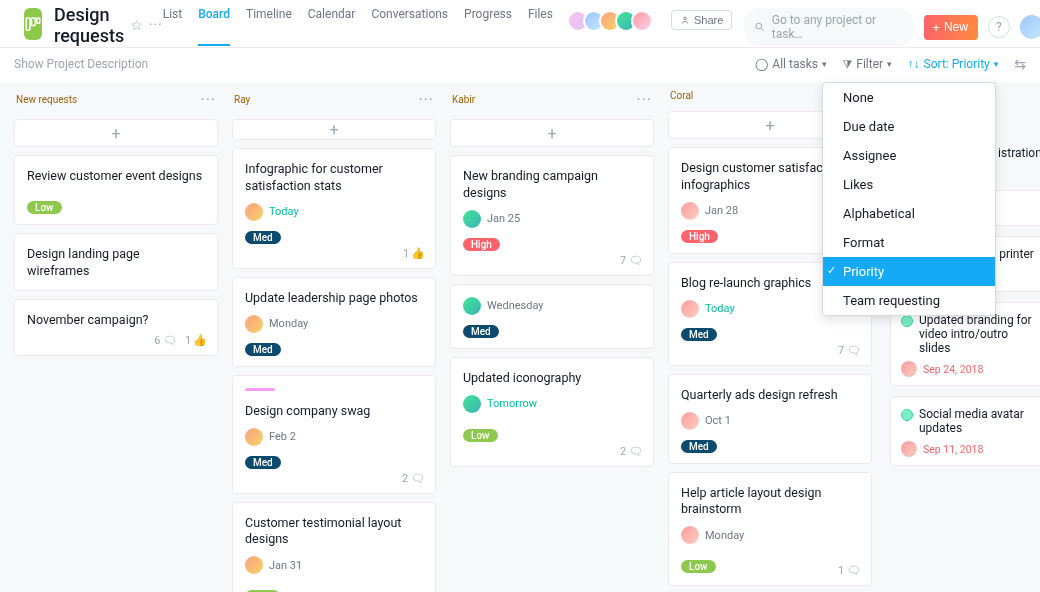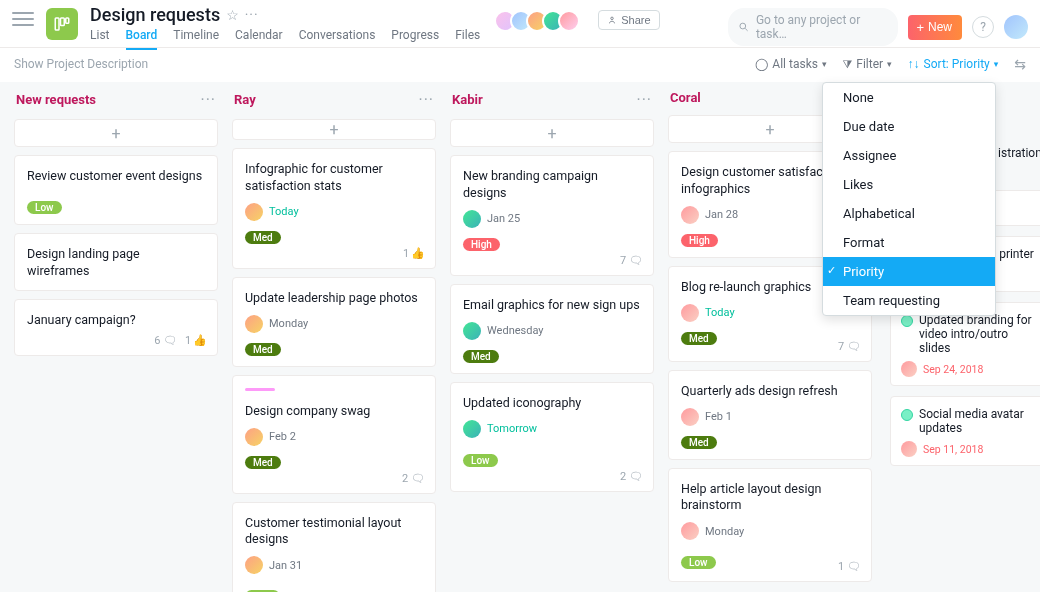--- a/index.html
+++ b/index.html
@@ -6,21 +6,21 @@
   html, body { width: 1040px; height: 592px; font-family: -apple-system, "Segoe UI", Roboto, Helvetica, Arial, sans-serif; background: #ffffff; color: #151b26; }
   body { position: relative; overflow: hidden; }
 
   
   .topbar { display: flex; align-items: flex-start; padding: 8px 12px 0 12px; gap: 12px; border-bottom: 1px solid #edeae9; height: 48px; }
   .menu-icon { width: 22px; height: 22px; display: flex; flex-direction: column; justify-content: center; gap: 4px; cursor: pointer; }
   .menu-icon span { display: block; height: 2px; background: #9ca6af; border-radius: 1px; }
   .project-icon { width: 32px; height: 32px; border-radius: 6px; background: #8dc94c; display: flex; align-items: center; justify-content: center; }
   .project-icon svg { width: 18px; height: 18px; }
 
-  .title-block { display: flex; flex-direction: column; margin-top: -4px; }
+  .title-block { display: flex; margin-top: -4px; }
   .title-row { display: flex; align-items: center; gap: 6px; }
   .project-title { font-size: 18px; font-weight: 500; color: #151b26; }
   .star-icon { color: #9ca6af; font-size: 14px; cursor: pointer; }
   .htdots { color: #9ca6af; font-size: 14px; letter-spacing: 1px; cursor: pointer; }
   .tabs { display: flex; gap: 16px; font-size: 12px; color: #6f7782; margin-top: 3px; }
   .tab { padding-bottom: 6px; border-bottom: 2px solid transparent; cursor: pointer; }
   .tab.active { color: #14aaf5; border-bottom-color: #14aaf5; font-weight: 500; }
 
   .avatars-row { display: flex; margin-left: 2px; margin-top: 2px; }
   .avatar { width: 22px; height: 22px; border-radius: 50%; border: 2px solid #fff; margin-left: -6px; background: linear-gradient(135deg,#fbc2eb,#a6c1ee); }
@@ -44,31 +44,31 @@
   .tool-right { margin-left: auto; display: flex; gap: 16px; align-items: center; }
   .tool-item { color: #6f7782; display:inline-flex; align-items:center; gap:4px; cursor:pointer;}
   .tool-item.sort { color: #14aaf5; }
   .caret { font-size: 9px; }
   .customize-icon { color: #9ca6af; font-size: 14px; cursor:pointer; }
 
   
   .board { display: flex; gap: 14px; padding: 0 14px; background: #f6f8f9; height: calc(100% - 48px - 34px); overflow: hidden; padding-top:6px;}
   .column { width: 204px; flex: 0 0 204px; display:flex; flex-direction:column; gap:8px; } 
   .col-head { display:flex; align-items:center; justify-content: space-between; padding: 2px 2px 2px 2px; }
-  .col-title { font-size: 13px; font-weight: 700; color: #be185d; }
+  .col-title { font-size: 10px; font-weight: 400; color: #a16207; }
   .col-dots { color: #9ca6af; cursor:pointer; letter-spacing:1px;}
   .add-card { background:#fff; border:1px solid #edeae9; border-radius:4px; height:28px; display:flex; align-items:center; justify-content:center; color:#9ca6af; font-size:16px; cursor:pointer;}
   .card { background:#fff; border:1px solid #edeae9; border-radius:4px; padding:12px 12px 10px 12px; display:flex; flex-direction:column; gap:8px; position:relative; font-size:12.5px; color:#151b26;}
   .card .title { font-size:12.5px; line-height:1.35; }
   .meta-row { display:flex; align-items:center; gap:6px; font-size:11px; color:#6f7782;}
   .mini-avatar{ width:18px; height:18px; border-radius:50%; background:linear-gradient(135deg,#fda085,#f6d365);}
   .due.today, .due.tomorrow{ color:#00bf9c;}
   .tag { display:inline-block; font-size:10px; color:#fff; padding:1px 8px; border-radius:10px; font-weight:500;}
   .tag.low { background:#8dc94c;margin-top:8px; }
-  .tag.med { background:#4d7c0f; }
+  .tag.med { background:#0c4a6e; }
   .tag.high{ background:#fc636b; }
   .footer-row{ position:absolute; right:10px; bottom:8px; display:flex; gap:8px; font-size:11px; color:#9ca6af; align-items:center;}
   .footer-row .like{display:inline-flex;align-items:center;gap:2px;}
   .pink-bar{ height:3px; background:#fd9af8; width:30px; border-radius:2px; margin-bottom:4px;}
 
   
   .right-col { margin-left: 4px; width: 158px; flex:0 0 158px; display:flex; flex-direction:column; gap:10px; padding-top: 88px;}
   .comp-card { background:#fff; border:1px solid #edeae9; border-radius:4px; padding:10px 10px 8px 10px; font-size:12px; color:#151b26; display:flex; flex-direction:column; gap:6px;}
   .comp-card .ct{ display:flex; align-items:flex-start; gap:6px;}
   .check{ width:12px; height:12px; border-radius:50%; background:#7af0c6; border:1px solid #34d5a3; flex:0 0 12px; margin-top:2px;}
@@ -170,21 +170,21 @@
       </div>
     <div class="add-card">+</div>
     <div class="card">
       <div class="title">Review customer event designs</div>
       <div><span class="tag low">Low</span></div>
     </div>
     <div class="card">
       <div class="title">Design landing page wireframes</div>
     </div>
     <div class="card" style="padding-bottom:26px;">
-      <div class="title">January campaign?</div>
+      <div class="title">November campaign?</div>
       <div class="footer-row">
         <span><span>6</span> 🗨</span>
         <span class="like"><span>1</span> 👍</span>
       </div>
     </div>
   </div>
 
   <div class="column">
     <div class="col-head">
         <span class="col-title">Ray</span>
@@ -249,21 +249,20 @@
           <div class="mini-avatar" style="background:linear-gradient(135deg,#42e695,#3bb2b8);"></div>
           <span class="due">Jan 25</span>
         </div>
       <div><span class="tag high">High</span></div>
       <div class="footer-row">
           <span><span>7</span> 🗨</span>
         </div>
     </div>
 
     <div class="card">
-      <div class="title">Email graphics for new sign ups</div>
       <div class="meta-row">
           <div class="mini-avatar" style="background:linear-gradient(135deg,#42e695,#3bb2b8);"></div>
           <span class="due">Wednesday</span>
         </div>
       <div><span class="tag med">Med</span></div>
     </div>
 
     <div class="card" style="padding-bottom:24px;">
       <div class="title">Updated iconography</div>
       <div class="meta-row">
@@ -285,37 +284,37 @@
 
     <div class="card">
       <div class="title">Design customer satisfaction infographics</div>
       <div class="meta-row">
           <div class="mini-avatar" style="background:linear-gradient(135deg,#ff9a9e,#fad0c4);"></div>
           <span class="due">Jan 28</span>
         </div>
       <div><span class="tag high">High</span></div>
     </div>
 
-    <div class="card" style="padding-bottom:16px;">
+    <div class="card" style="padding-bottom:24px;">
       <div class="title">Blog re-launch graphics</div>
       <div class="meta-row">
           <div class="mini-avatar" style="background:linear-gradient(135deg,#ff9a9e,#fad0c4);"></div>
           <span class="due today">Today</span>
         </div>
       <div><span class="tag med">Med</span></div>
       <div class="footer-row">
           <span><span>7</span> 🗨</span>
         </div>
     </div>
 
     <div class="card">
       <div class="title">Quarterly ads design refresh</div>
       <div class="meta-row">
           <div class="mini-avatar" style="background:linear-gradient(135deg,#ff9a9e,#fad0c4);"></div>
-          <span class="due">Feb 1</span>
+          <span class="due">Oct 1</span>
         </div>
       <div><span class="tag med">Med</span></div>
     </div>
 
     <div class="card" style="padding-bottom:12px;">
       <div class="title">Help article layout design brainstorm</div>
       <div class="meta-row">
           <div class="mini-avatar" style="background:linear-gradient(135deg,#ff9a9e,#fad0c4);"></div>
           <span class="due">Monday</span>
         </div>

